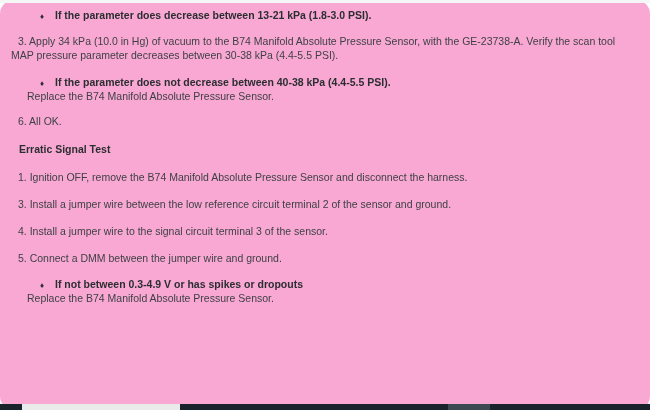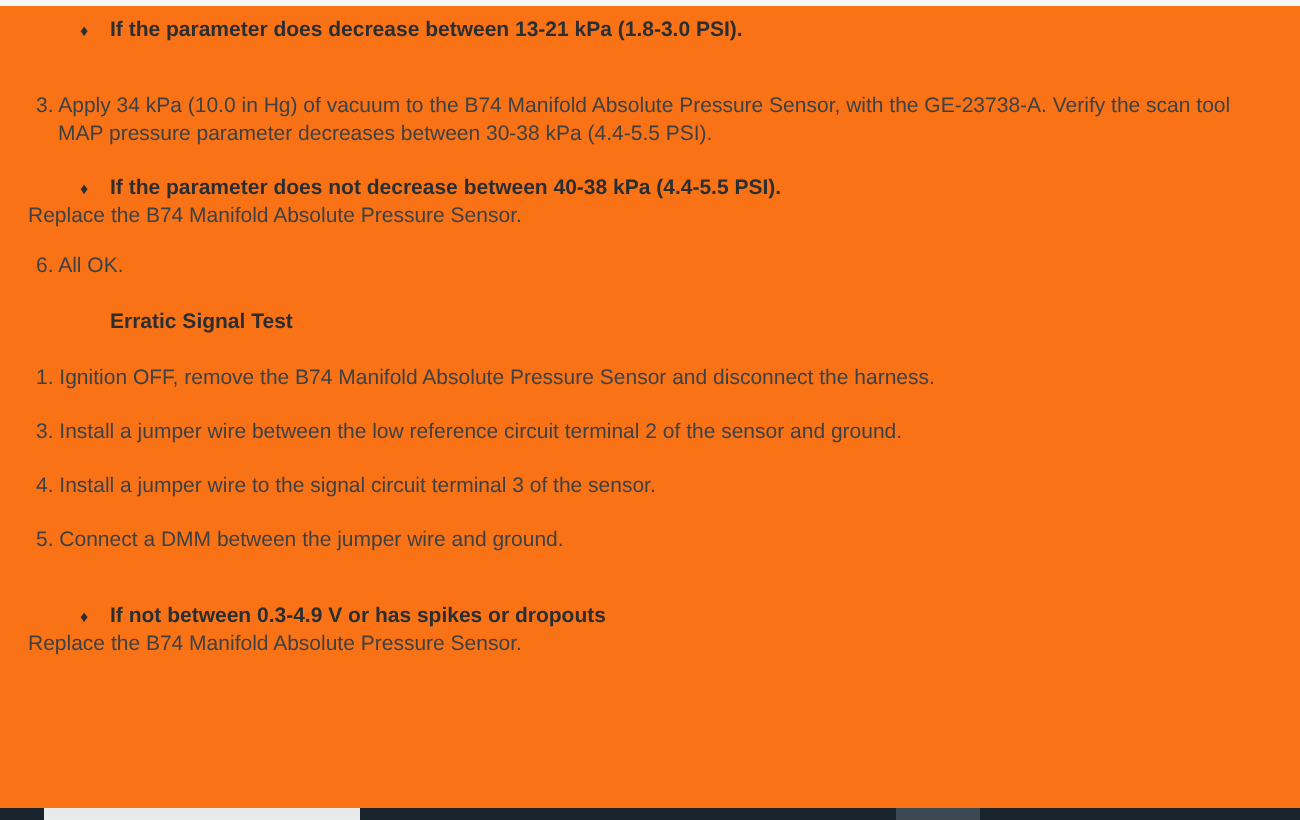--- a/index.html
+++ b/index.html
@@ -3,56 +3,55 @@
 <meta charset="utf-8">
 <style>
   html, body { margin: 0; padding: 0; }
   body {
     width: 650px; height: 410px;
     background: #ffffff;
     font-family: "Liberation Sans", sans-serif;
     overflow: hidden;
     position: relative;
   }
-  .page { position: absolute; inset: 0; background: #f97316; }
+  .page { position: absolute; inset: 0; background: #f9a8d4; border-radius: 14px; }
   .top-strip {
     position: absolute; top: 0; left: 0; right: 0; height: 3px;
     background: #f5f6f6;
   }
   .content {
     position: absolute; top: 5px; left: 0; right: 0;
     font-size: 10.5px;
     color: #3e4144;
   }
   .line { line-height: 14px; height: 14px; white-space: nowrap; }
   .step-first  { padding-left: 18px; }
-  .step-cont   { padding-left: 29px; }
-  .action-line { padding-left: 14px; }
+  .step-cont   { padding-left: 11px; }
+  .action-line { padding-left: 27px; }
   .heading-line {
     padding-left: 19px;
     font-weight: bold;
     color: #2b2e31;
-    margin-left: 36px;
   }
   .bullet-line {
     padding-left: 40px;
     font-weight: bold;
     color: #2b2e31;
   }
   .bullet-glyph {
     display: inline-block;
     width: 15px;
     font-size: 8px;
     color: #2b2e31;
   }
   
   .g3  { margin-top: 3px; }
   .g0  { margin-top: 0; }
   .g11 { margin-top: 11px; }
-  .g12 { margin-top: 24px; }
+  .g12 { margin-top: 12px; }
   .g13 { margin-top: 13px; }
   .g14 { margin-top: 14px; }
   .g15 { margin-top: 15px; }
   
   .hscrollbar {
     position: absolute; left: 0; right: 0; bottom: 0; height: 6px;
     background: #18232c;
   }
   .hscroll-thumb {
     position: absolute; top: 0; height: 6px;

